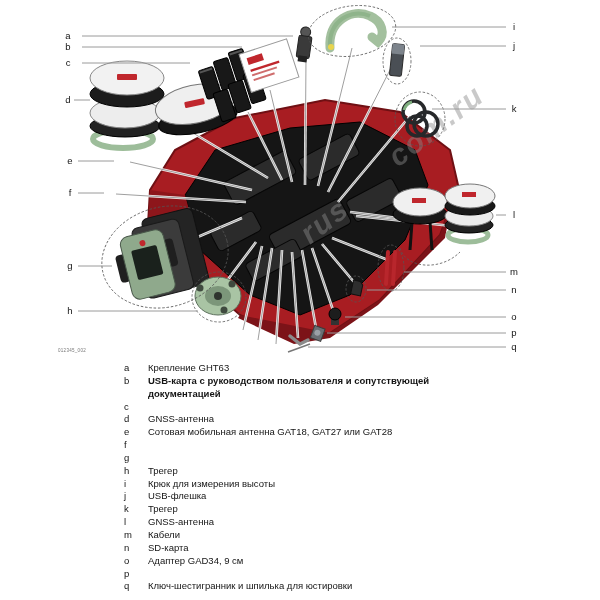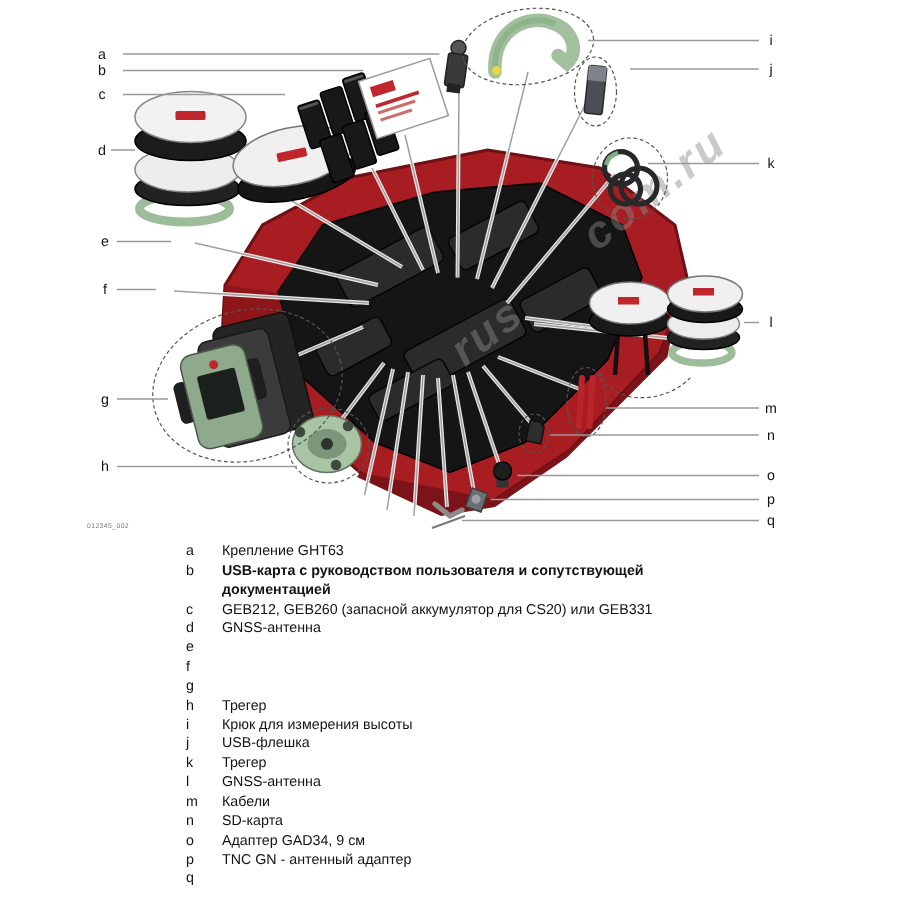--- a/index.html
+++ b/index.html
@@ -269,28 +269,28 @@
     <div class="lrow">
         <span class="lletter">a</span>
         <span class="ltext">Крепление GHT63</span>
       </div>
     <div class="lrow wrap">
         <span class="lletter">b</span>
         <span class="ltext">USB-карта с руководством пользователя и сопутствующей документацией</span>
       </div>
     <div class="lrow">
         <span class="lletter">c</span>
-        <span class="ltext">GEB212, GEB260 (запасной аккумулятор для CS20) или GEB331</span>
       </div>
     <div class="lrow">
         <span class="lletter">d</span>
         <span class="ltext">GNSS-антенна</span>
       </div>
     <div class="lrow">
         <span class="lletter">e</span>
+        <span class="ltext">Сотовая мобильная антенна GAT18, GAT27 или GAT28</span>
       </div>
     <div class="lrow">
         <span class="lletter">f</span>
       </div>
     <div class="lrow">
         <span class="lletter">g</span>
       </div>
     <div class="lrow">
         <span class="lletter">h</span>
         <span class="ltext">Трегер</span>
@@ -318,20 +318,20 @@
     <div class="lrow">
         <span class="lletter">n</span>
         <span class="ltext">SD-карта</span>
       </div>
     <div class="lrow">
         <span class="lletter">o</span>
         <span class="ltext">Адаптер GAD34, 9 см</span>
       </div>
     <div class="lrow">
         <span class="lletter">p</span>
-        <span class="ltext">TNC GN - антенный адаптер</span>
       </div>
     <div class="lrow">
         <span class="lletter">q</span>
+        <span class="ltext">Ключ-шестигранник и шпилька для юстировки</span>
       </div>
   </div>
 
 </div>
 
 </body></html>

